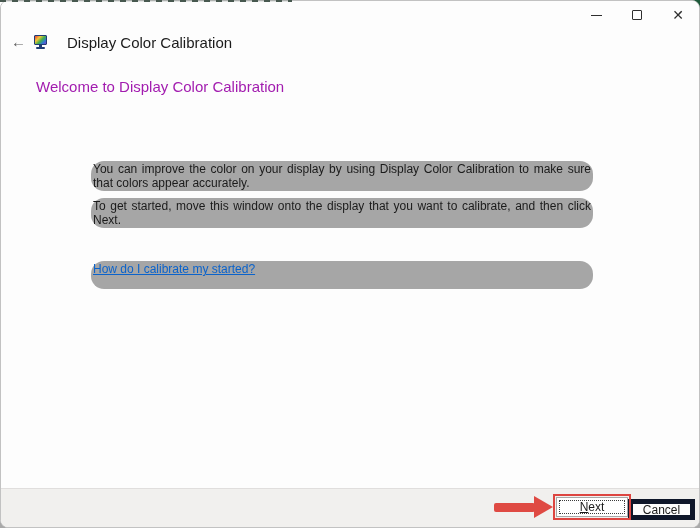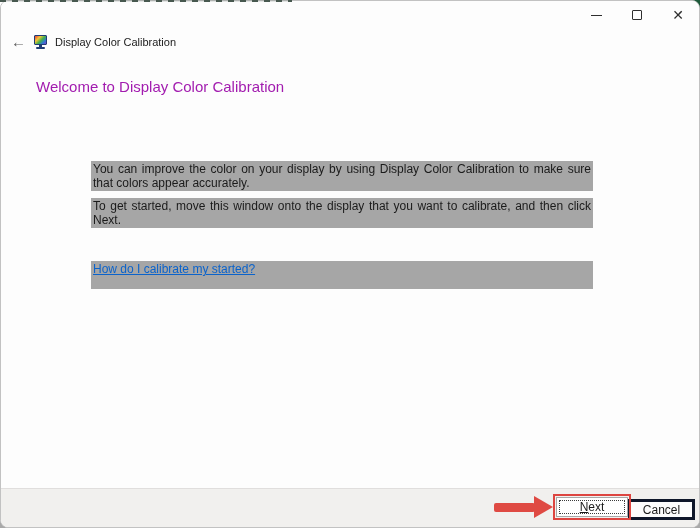--- a/index.html
+++ b/index.html
@@ -24,38 +24,38 @@
   .close-glyph { font-size:14px; color:#2e2e2e; line-height:14px; }
 
   
   .nav-row { position:absolute; top:32px; left:10px; height:18px; display:flex; align-items:center; }
   .back-arrow { font-size:15px; color:#5f5f5f; width:22px; line-height:16px; }
   .app-icon { position:relative; width:15px; height:14px; margin-right:7px; }
   .app-icon .screen { position:absolute; top:0; left:1px; width:13px; height:10px; border:1px solid #1f3b73; border-radius:1px;
       background:linear-gradient(135deg,#e23a3a 0%,#f6c43a 30%,#44b04a 55%,#2f7ad0 78%,#7a3ccc 100%); }
   .app-icon .stand { position:absolute; left:6px; top:10px; width:3px; height:2px; background:#1f3b73; }
   .app-icon .base { position:absolute; left:3px; top:12px; width:9px; height:2px; background:#1f3b73; border-radius:1px; }
-  .app-title { font-size:11px; color:#1b1b1b; }
+  .app-title { font-size:15px; color:#1b1b1b;margin-left:12px; }
 
   
   .heading { position:absolute; left:35px; top:77px; font-size:15px; color:#a21caf; }
 
   
   .hl-block { position:absolute; left:90px; width:502px; background:#a6a6a6; color:#1b1b1b;
-      font-size:12px; line-height:14px; padding:1px 2px; text-align:justify; }
+      font-size:12px; line-height:14px; padding:1px 2px; text-align:justify;border-radius:13px; }
   .hl-1 { top:160px; min-height:30px; }
   .hl-2 { top:197px; min-height:29px; }
   .hl-3 { top:260px; height:28px; text-align:left; }
   .help-link { font-size:12px; line-height:14px; color:#0b63cb; text-decoration:underline; cursor:pointer; }
 
   
   .footer { position:absolute; left:0; right:0; bottom:0; top:487px; background:#f1f0ee; border-top:1px solid #e0dedd; }
 
   .cancel-button { position:absolute; left:627px; top:498px; width:67px; height:21px; background:#fdfdfd;
-      border:3px solid #0f172a; border-radius:0; font-size:12px; color:#1b1b1b;
+      border:5px solid #0f172a; border-radius:0; font-size:12px; color:#1b1b1b;
       display:flex; align-items:center; justify-content:center; cursor:default; }
 
   
   .annotation-box { position:absolute; left:553px; top:494px; border:2px solid #dd4540; padding:1px; background:transparent; z-index:4; }
   .next-button { width:72px; height:20px; background:#ffffff; border:1px solid #a8a8a8;
       outline:1px dotted #3c3c3c; outline-offset:-4px;
       font-size:12px; color:#1b1b1b; display:flex; align-items:center; justify-content:center; cursor:default; }
   .access-key { text-decoration:underline; }
 
   

